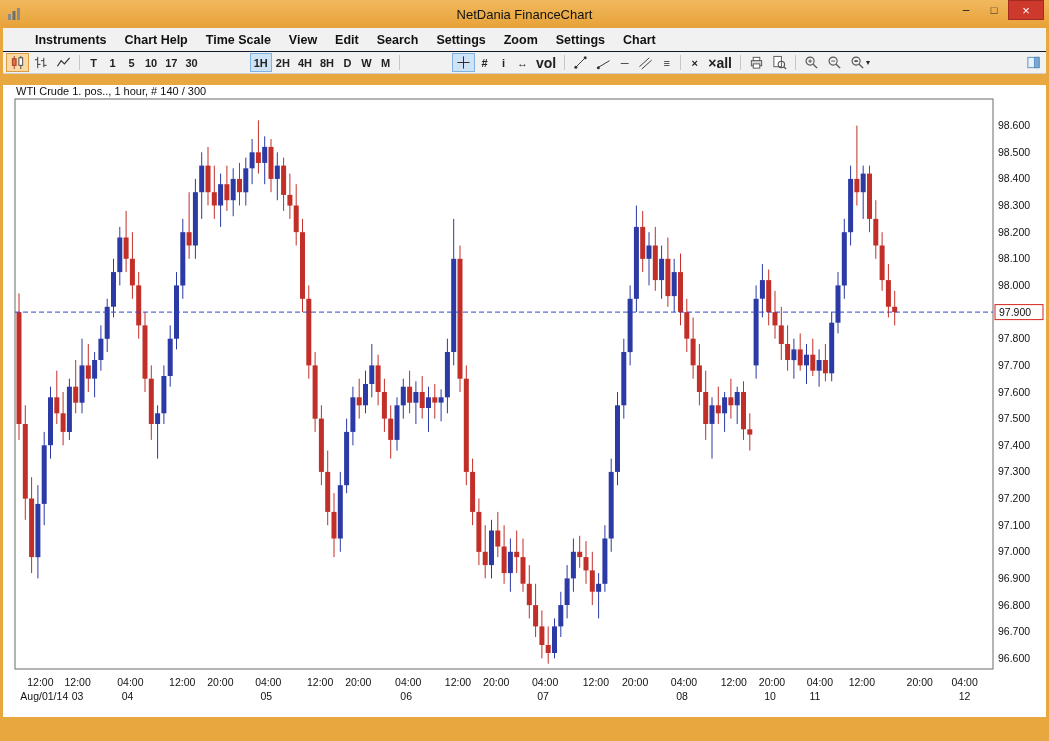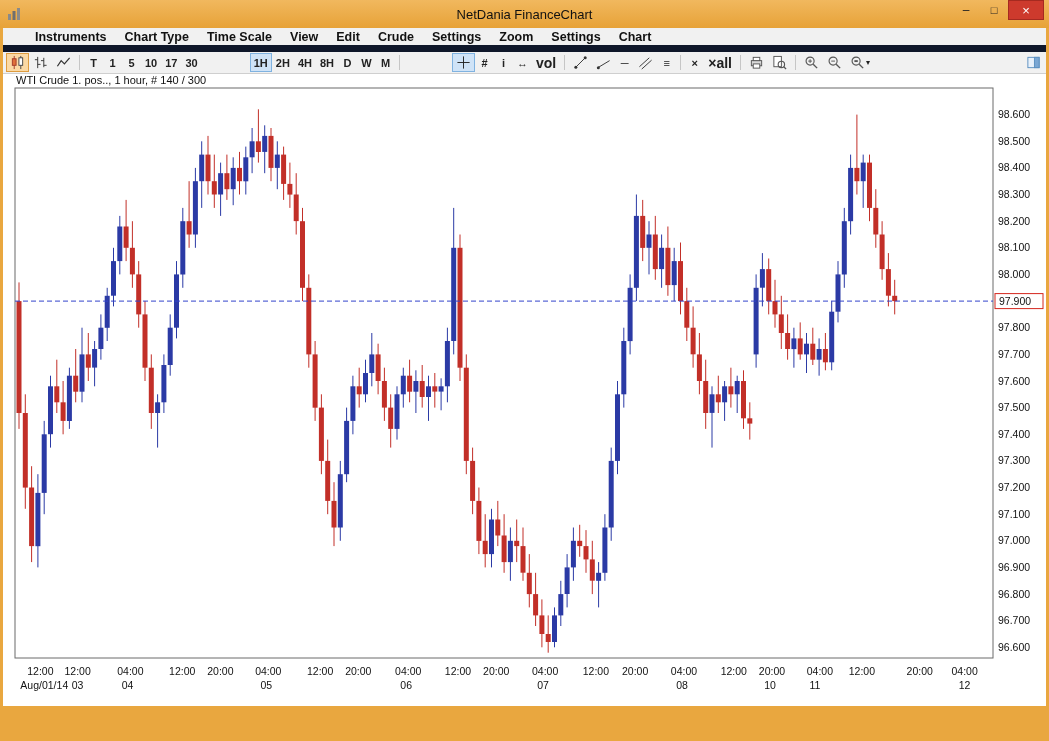--- a/index.html
+++ b/index.html
@@ -12,41 +12,41 @@
   .app-icon{margin-left:7px;z-index:2;display:flex;align-items:center;}
   .title{position:absolute;left:0;right:0;text-align:center;font-size:13px;color:#111;}
   .win-controls{margin-left:auto;display:flex;z-index:2;align-self:flex-start;margin-right:5px;}
   .wc{width:28px;height:20px;border:none;background:transparent;font-size:12px;line-height:20px;
       color:#222;padding:0;font-family:inherit;}
   .wc.max{font-size:11px;}
   .wc.close{background:#cd3a2d;color:#fff;width:36px;font-size:13px;border:1px solid #a52a20;}
 
   
   .menubar{height:24px;background:#f1f1f1;display:flex;align-items:center;padding-left:26px;
-           border-bottom:7px solid #0f172a;box-sizing:border-box;}
+           border-bottom:1px solid #0f172a;box-sizing:border-box;}
   .menu-item{font-size:12.5px;font-weight:bold;color:#111;padding:0 9px;cursor:default;}
 
   
   .toolbar{height:22px;background:#f1f1f1;display:flex;align-items:center;border-bottom:1px solid #cfcfcf;
            box-sizing:border-box;position:relative;padding-left:6px;}
   .tb-left{display:flex;align-items:center;}
   .tb-btn{height:19px;min-width:19px;border:1px solid transparent;background:transparent;
           font-family:inherit;font-size:11px;font-weight:bold;color:#222;
           display:inline-flex;align-items:center;justify-content:center;padding:0 3px;margin:0;}
   .tb-btn.sel{background:#cfe3f7;border-color:#7fb2e0;margin-left:48px;}
   .tb-btn.sel-acc{background:#fbd9a4;border-color:#de9c3f;}
   .tb-sep{width:1px;height:15px;background:#c6c6c6;margin:0 4px;display:inline-block;}
   .tb-right{position:absolute;right:4px;top:1px;}
   svg.tbi{width:15px;height:15px;display:block;}
   .glyph{font-size:11px;font-weight:bold;}
   .glyph.small{font-size:14px;}
   .dd{font-size:8px;margin-left:1px;}
 
   
-  .chartwrap{height:632px;background:#ffffff;}
+  .chartwrap{height:632px;background:#ffffff;margin-top:11px;}
   #chart-svg{display:block;}
   #chart-svg text{font-family:"Liberation Sans","DejaVu Sans",sans-serif;}
   .axis{font-size:10.5px;fill:#111;}
   .mid{text-anchor:middle;}
   .chart-label{font-size:11px;fill:#111;}
 
   
   .statusbar{height:31px;background:#fdfdfd;border-top:1px solid #c9c9c9;display:flex;align-items:center;box-sizing:border-box;}
   .status-sq{width:13px;height:13px;background:#5c7ba3;border:1px solid #3d5a80;margin:0 9px 0 7px;}
   .searchbox{width:152px;height:20px;border:1px solid #9a9a9a;background:#fff;display:flex;align-items:center;padding:0 4px;box-sizing:border-box;}
@@ -77,25 +77,25 @@
     <span class="title">NetDania FinanceChart</span>
     <span class="win-controls">
       <button class="wc min">–</button>
       <button class="wc max">□</button>
       <button class="wc close">×</button>
     </span>
   </div>
 
   <div class="menubar">
       <span class="menu-item">Instruments</span>
-      <span class="menu-item">Chart Type</span>
+      <span class="menu-item">Chart Help</span>
       <span class="menu-item">Time Scale</span>
       <span class="menu-item">View</span>
       <span class="menu-item">Edit</span>
-      <span class="menu-item">Crude</span>
+      <span class="menu-item">Search</span>
       <span class="menu-item">Settings</span>
       <span class="menu-item">Zoom</span>
       <span class="menu-item">Settings</span>
       <span class="menu-item">Chart</span>
     </div>
 
   <div class="toolbar">
     <div class="tb-left">
         <button class="tb-btn sel-acc">
           <svg class="tbi" viewBox="0 0 16 16">

